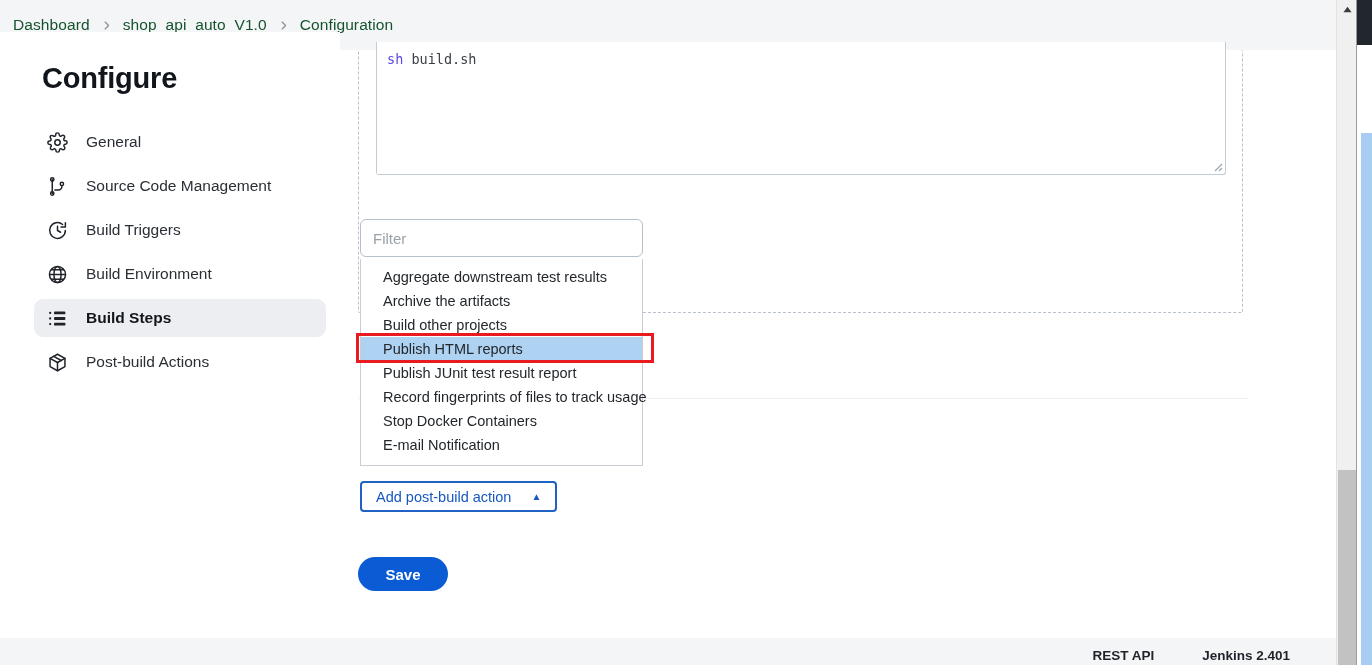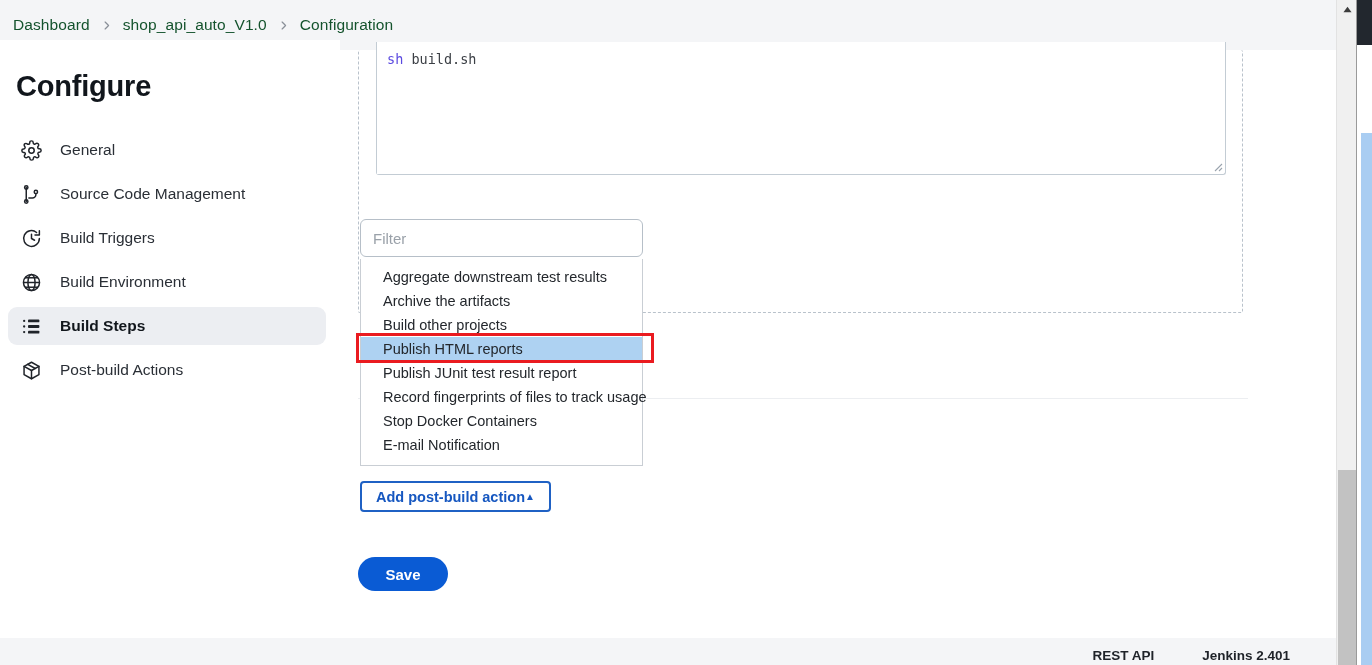--- a/index.html
+++ b/index.html
@@ -36,23 +36,24 @@
   .crumb-sep {
     color: #8a9099;
     font-size: 13px;
     padding: 0 4px;
     user-select: none;
   }
   .crumb-sep svg { display: block; }
 
   
   .sidebar {
-    position: absolute; left: 0; top: 40px;
+    position: absolute; left: 0; top: 32px;
     width: 340px; height: 588px;
     background: #ffffff;
+    padding-left: 26px;
   }
   .config-title {
     font-size: 29px;
     font-weight: bold;
     color: #11161c;
     margin: 30px 0 0 16px;
     letter-spacing: -.2px;
   }
   .nav {
     margin-top: 28px;
@@ -192,27 +193,27 @@
     pointer-events: none;
     z-index: 5;
   }
 
   
   .add-action-btn {
     position: absolute;
     left: 20px; top: 431px;
     height: 31px;
     padding: 0 14px;
-    display: flex; align-items: center; gap: 0;
+    display: flex; align-items: center; gap: 20px;
     background: #ffffff;
     border: 2px solid #1f61c4;
     border-radius: 4px;
     color: #1657c0;
     font-size: 14.5px;
-    font-weight: bold;
+    font-weight: normal;
     cursor: pointer;
     z-index: 45;
   }
   .caret-up { font-size: 10px; line-height: 1; color: #1657c0; }
 
   
   .btn-row {
     position: absolute;
     left: 18px; top: 507px;
     display: flex; align-items: center; gap: 14px;

